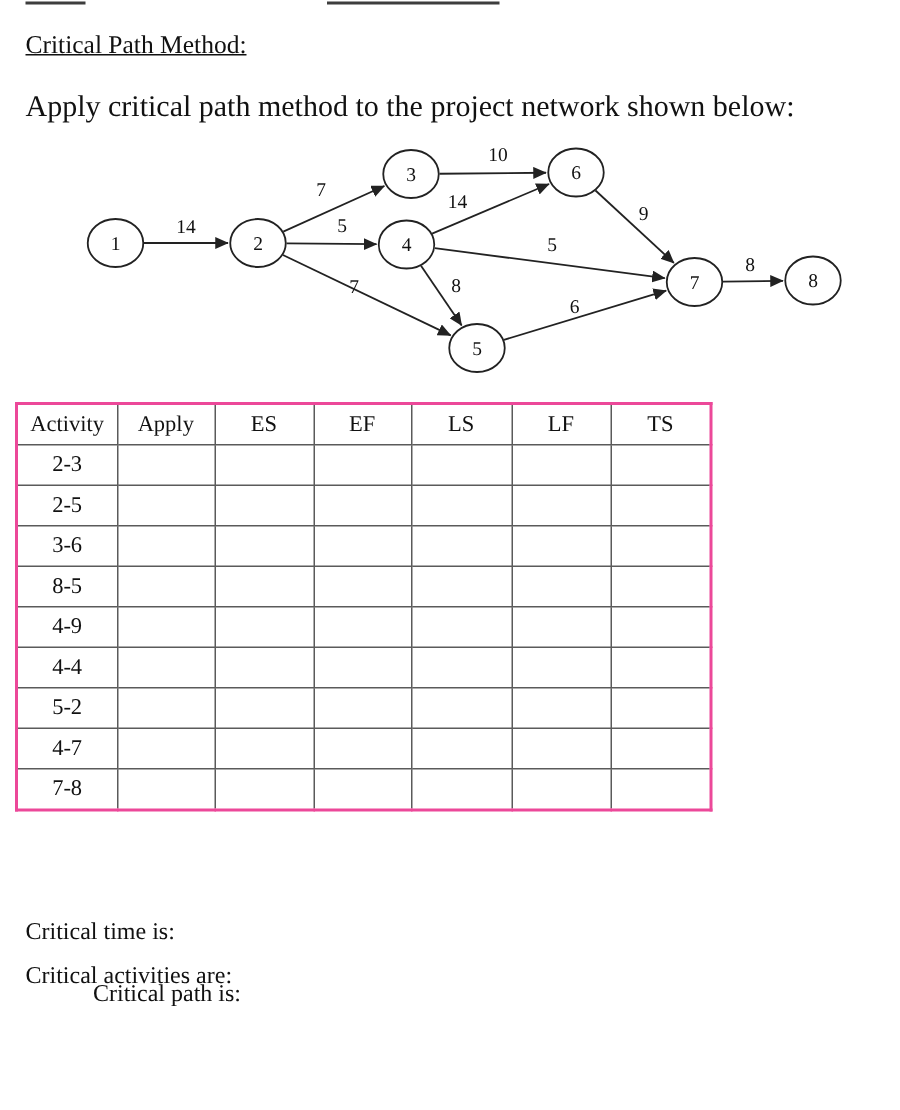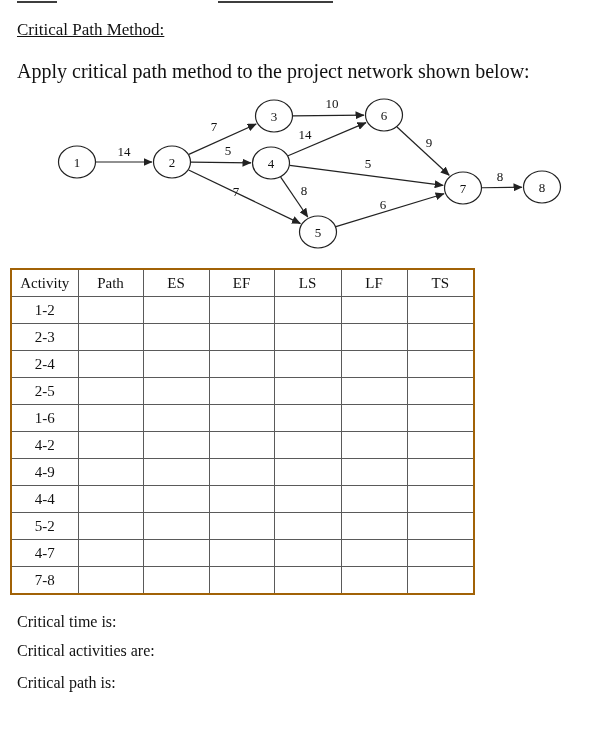--- a/index.html
+++ b/index.html
@@ -25,32 +25,32 @@
   svg.diagram { position:absolute; left:0; top:0; pointer-events:none; }
   svg.diagram text { font-family:"Liberation Serif", serif; fill:#111; }
   svg.diagram .edge { stroke:#222; stroke-width:1.2; }
   svg.diagram ellipse { fill:#fff; stroke:#222; stroke-width:1.2; }
   svg.diagram .edge-label { font-size:13px; }
   svg.diagram .node-label { font-size:13px; }
 
   table.cpm {
     position:absolute; left:10px; top:268px;
     border-collapse:collapse; table-layout:fixed;
-    font-size:15px; border:2px solid #a16207;
+    font-size:15px; border:2px solid #ec4899;
   }
   table.cpm th, table.cpm td {
     border:1px solid #5a5a5a; height:26px; padding:0;
     text-align:center; vertical-align:middle; font-weight:normal;
     overflow:hidden; white-space:nowrap;
   }
 
   .fline { position:absolute; left:17px; font-size:16px; }
   .fline.f1 { top:613px; }
   .fline.f2 { top:642px; }
-  .fline.f3 { top:674px; }
+  .fline.f3 { top:654px;margin-left:45px; }
 </style>
 </head>
 <body>
 
 <div class="page">
 
   <div class="top-line l1"></div>
   <div class="top-line l2"></div>
 
   <h1 class="title">Critical Path Method:</h1>
@@ -114,76 +114,58 @@
         <col style="width:65px">
         <col style="width:66px">
       <col style="width:65px">
         <col style="width:67px">
         <col style="width:66px">
       <col style="width:67px">
     </colgroup>
     <thead>
       <tr>
           <th>Activity</th>
-          <th>Path</th>
+          <th>Apply</th>
           <th>ES</th>
           <th>EF</th>
           <th>LS</th>
           <th>LF</th>
           <th>TS</th>
         </tr>
     </thead>
     <tbody>
         <tr>
-          <td>1-2</td>
-          <td></td>
-          <td></td>
-          <td></td>
-          <td></td>
-          <td></td>
-          <td></td>
-        </tr>
-        <tr>
           <td>2-3</td>
           <td></td>
           <td></td>
           <td></td>
           <td></td>
           <td></td>
           <td></td>
         </tr>
         <tr>
-          <td>2-4</td>
-          <td></td>
-          <td></td>
-          <td></td>
-          <td></td>
-          <td></td>
-          <td></td>
-        </tr>
-        <tr>
           <td>2-5</td>
           <td></td>
           <td></td>
           <td></td>
           <td></td>
           <td></td>
           <td></td>
         </tr>
         <tr>
-          <td>1-6</td>
-          <td></td>
-          <td></td>
-          <td></td>
-          <td></td>
-          <td></td>
-          <td></td>
-        </tr>
-        <tr>
-          <td>4-2</td>
+          <td>3-6</td>
+          <td></td>
+          <td></td>
+          <td></td>
+          <td></td>
+          <td></td>
+          <td></td>
+        </tr>
+        <tr>
+          <td>8-5</td>
           <td></td>
           <td></td>
           <td></td>
           <td></td>
           <td></td>
           <td></td>
         </tr>
         <tr>
           <td>4-9</td>
           <td></td>

